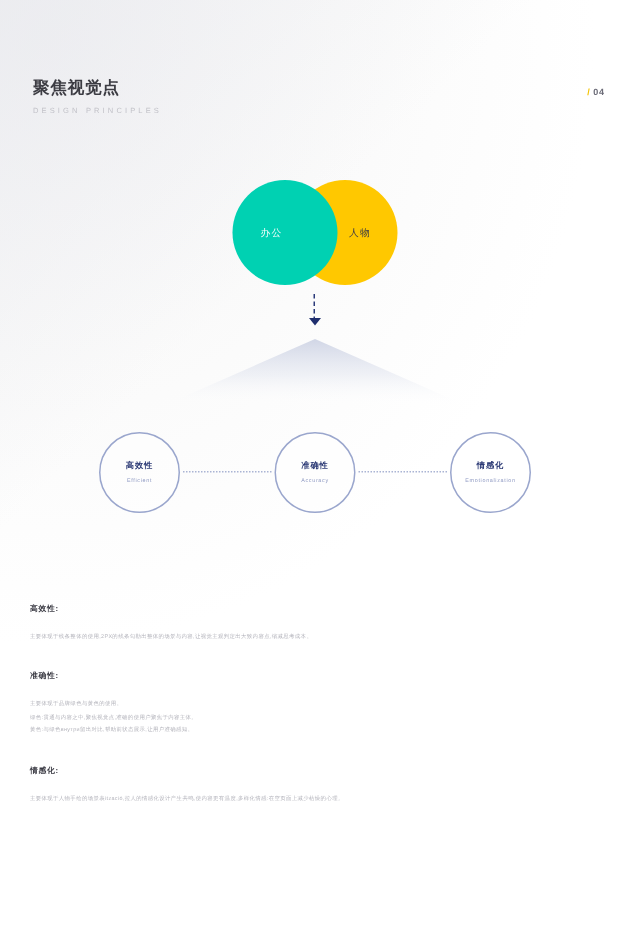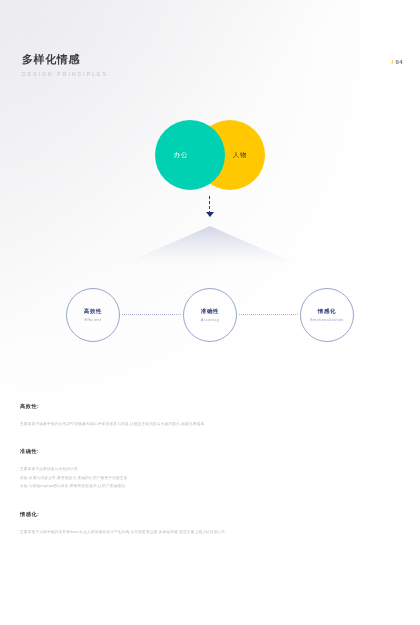--- a/index.html
+++ b/index.html
@@ -207,21 +207,21 @@
     line-height:7.4px;
   }
   .sec-p + .sec-p{ margin-top:1px; }
 </style>
 </head>
 <body>
 
 <div id="slide">
 
   <div class="header">
-    <div class="title-cn">多样化情感</div>
+    <div class="title-cn">聚焦视觉点</div>
     <div class="title-en">DESIGN PRINCIPLES</div>
   </div>
 
   <div class="page-no">
     <span class="slash">/</span><span>04</span>
   </div>
 
   <div class="venn">
     <div class="circle c-right">
       <span class="lbl">人物</span>

